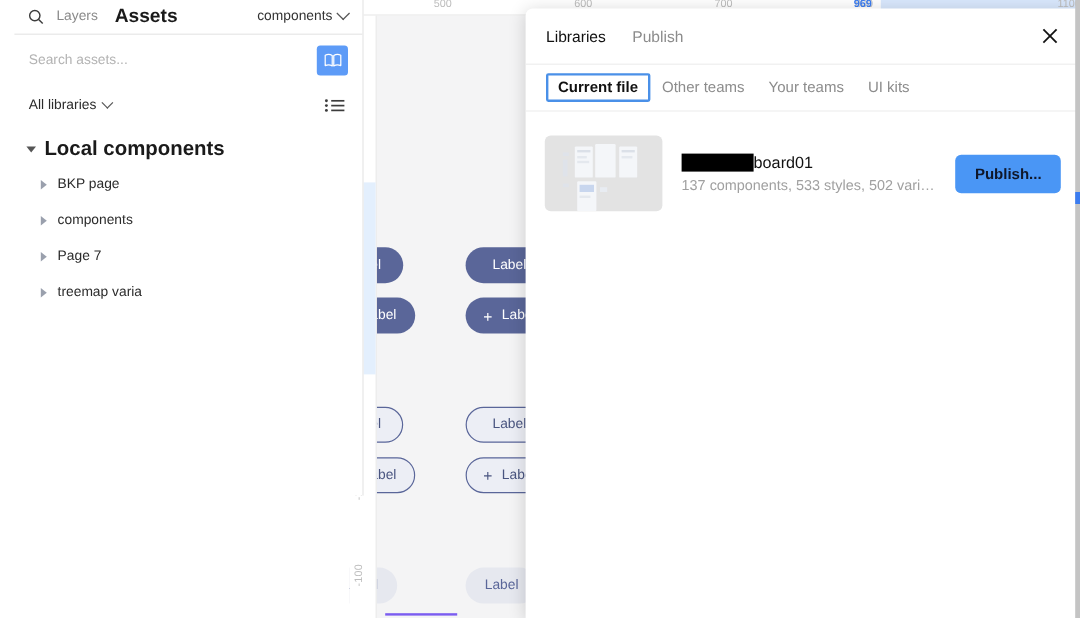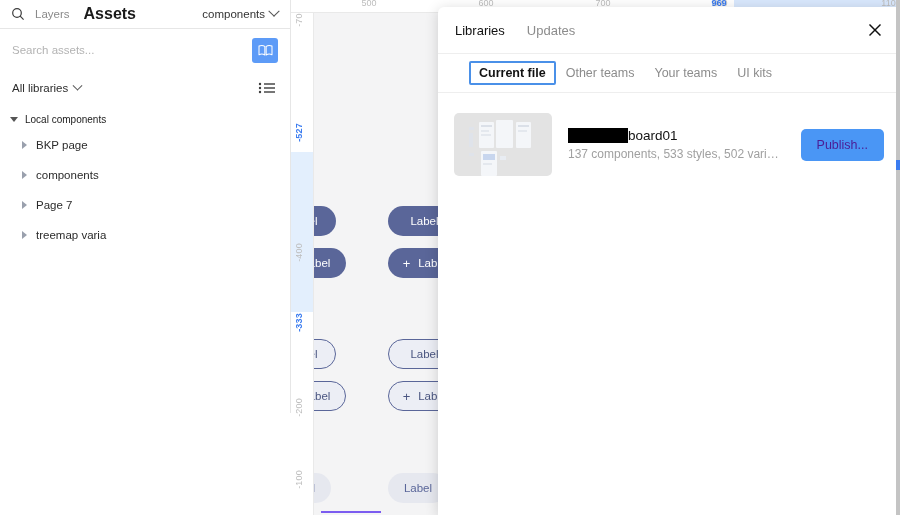--- a/index.html
+++ b/index.html
@@ -17,21 +17,21 @@
     position: relative;
     width: 900px;
     height: 515px;
     overflow: hidden;
     background: #ffffff;
   }
 
   
   .sidebar {
     position: absolute;
-    left: 0; top: 0;
+    left: 12px; top: 0;
     width: 291px;
     height: 413px;
     background: #ffffff;
     border-right: 1px solid #e6e6e6;
     box-sizing: border-box;
     z-index: 5;
   }
 
   .sidebar-tabs {
     position: relative;
@@ -143,22 +143,22 @@
     transform: translateY(-50%);
     cursor: pointer;
     width: 18px; height: 14px;
   }
 
   .section-head {
     display: flex;
     align-items: center;
     gap: 7px;
     padding: 9px 12px 5px 10px;
-    font-size: 10px;
-    font-weight: normal;
+    font-size: 17px;
+    font-weight: bold;
     color: #1a1a1a;
     cursor: pointer;
   }
   .tri-down {
     width: 0; height: 0;
     border-left: 4px solid transparent;
     border-right: 4px solid transparent;
     border-top: 5px solid #555;
     flex: 0 0 auto;
   }
@@ -356,21 +356,21 @@
     font-family: "Liberation Sans", sans-serif;
     padding: 0;
   }
   .modal-search input::placeholder { color: #b0b0b0; }
 
   .modal-tabs2 {
     position: relative;
     height: 38px;
     display: flex;
     align-items: center;
-    padding: 0 31px;
+    padding: 0 17px;
     border-bottom: 1px solid #eeeeee;
     gap: 0px;
   }
   .seg {
     font-size: 12.5px;
     color: #8c8c8c;
     padding: 5px 10px;
     cursor: pointer;
     border-radius: 2px;
     box-sizing: border-box;
@@ -427,23 +427,23 @@
     font-size: 12px;
     color: #a0a0a0;
     white-space: nowrap;
     overflow: hidden;
     text-overflow: ellipsis;
     max-width: 215px;
   }
   .publish-btn {
     flex: 0 0 auto;
     background: #4a96f5;
-    color: #4c1d95;
+    color: #0f172a;
     font-size: 12.5px;
-    font-weight: normal;
+    font-weight: bold;
     border: none;
     border-radius: 5px;
     padding: 9px 16px;
     cursor: pointer;
     font-family: "Liberation Sans", sans-serif;
   }
 
   
   .right-scroll {
     position: absolute;
@@ -605,21 +605,21 @@
           <span class="tri-right"></span>
           <span>treemap varia</span>
         </div>
       </div>
   </div>
 
   <div class="modal">
 
     <div class="modal-header">
       <span class="modal-tab active">Libraries</span>
-      <span class="modal-tab">Updates</span>
+      <span class="modal-tab">Publish</span>
       <span class="modal-close">
         <svg width="14" height="14" viewBox="0 0 14 14">
           <line x1="1.5" y1="1.5" x2="12.5" y2="12.5" stroke="#111" stroke-width="1.5"></line>
           <line x1="12.5" y1="1.5" x2="1.5" y2="12.5" stroke="#111" stroke-width="1.5"></line>
         </svg>
       </span>
     </div>
 
 
     <div class="modal-tabs2">

